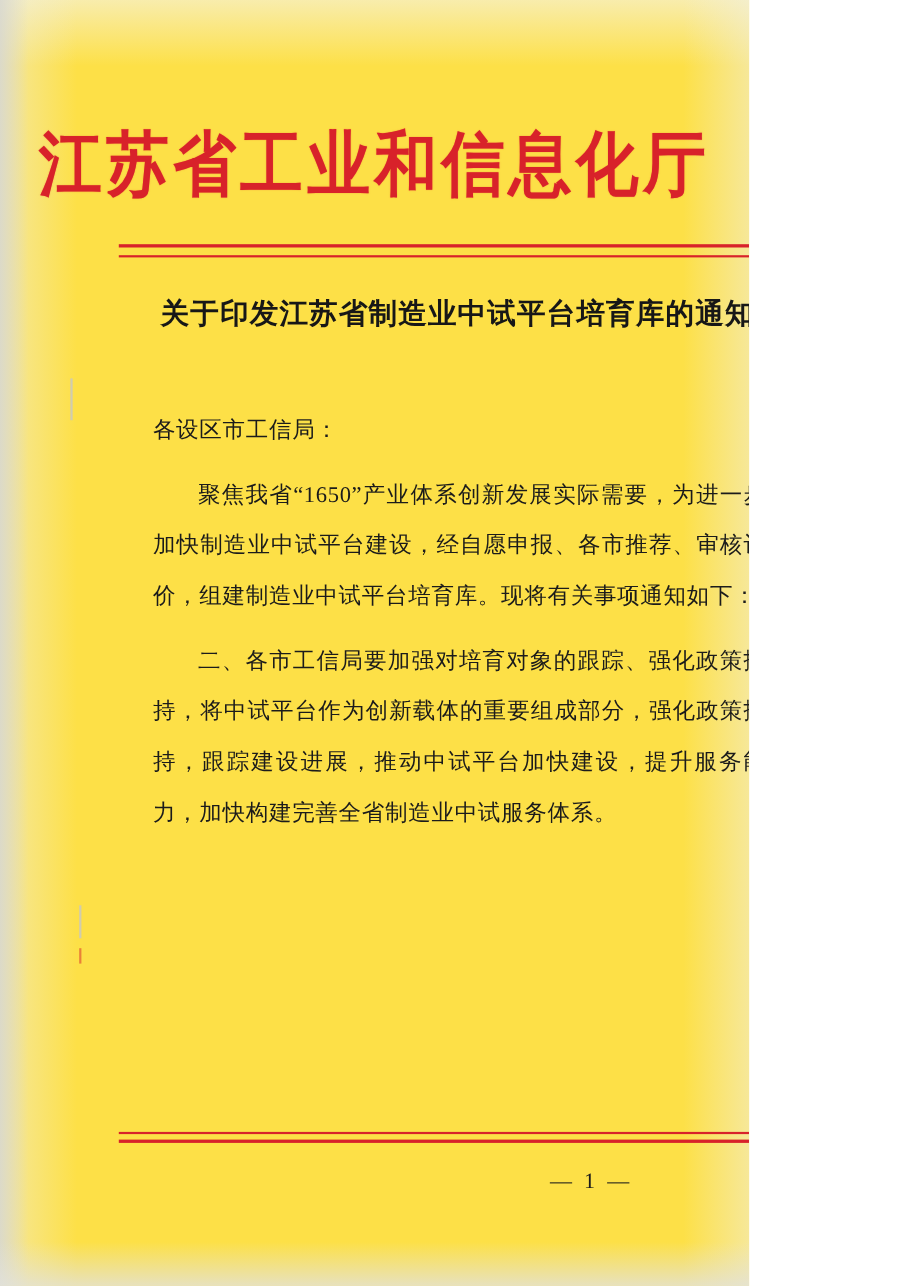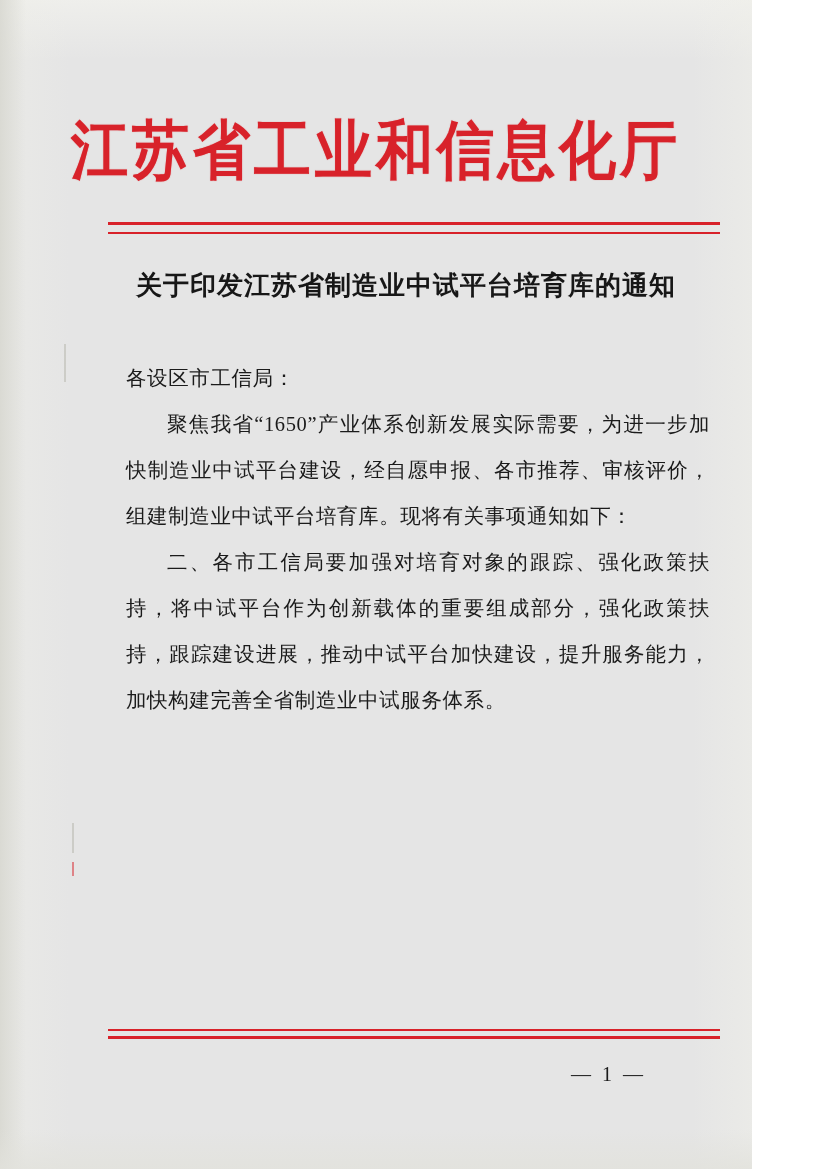--- a/index.html
+++ b/index.html
@@ -8,23 +8,23 @@
     background: #ffffff;
   }
   body {
     width: 826px;
     height: 1169px;
     overflow: hidden;
     font-family: "Liberation Serif", serif;
   }
   .page {
     position: relative;
-    width: 752px;
+    width: 681px;
     height: 1169px;
-    background: #e5e5e5;
+    background: #fde047;
     box-sizing: border-box;
     overflow: hidden;
   }
   
   .paper-tint {
     position: absolute;
     inset: 0;
     background:
       linear-gradient(90deg, rgba(238,238,232,0.55) 0px, rgba(255,255,255,0) 70px),
       linear-gradient(270deg, rgba(240,240,234,0.5) 0px, rgba(255,255,255,0) 60px),
@@ -60,21 +60,21 @@
     width: 612px;
     height: 3px;
     background: #d8222a;
   }
   .masthead-rule.r1 { top: 222px; height: 3px; }
   .masthead-rule.r2 { top: 232px; height: 2px; }
 
   
   .doc-title {
     position: absolute;
-    left: 100px;
+    left: 110px;
     width: 612px;
     top: 268px;
     text-align: center;
     font-size: 26px;
     font-weight: bold;
     letter-spacing: 1px;
     color: #171717;
     font-family: "Liberation Serif", serif;
   }
 
@@ -84,21 +84,21 @@
     left: 126px;
     width: 584px;
     top: 355px;
     font-size: 20.5px;
     line-height: 46px;
     color: #1b1b1b;
     letter-spacing: 0.6px;
     font-family: "Liberation Serif", serif;
   }
   .body-text p {
-    margin: 0;
+    margin: 13px;
     text-align: justify;
     text-justify: inter-ideograph;
   }
   .body-text p.indent {
     text-indent: 2em;
     font-family: Liberation Serif, serif;
   }
 
   
   .foot-rule {

